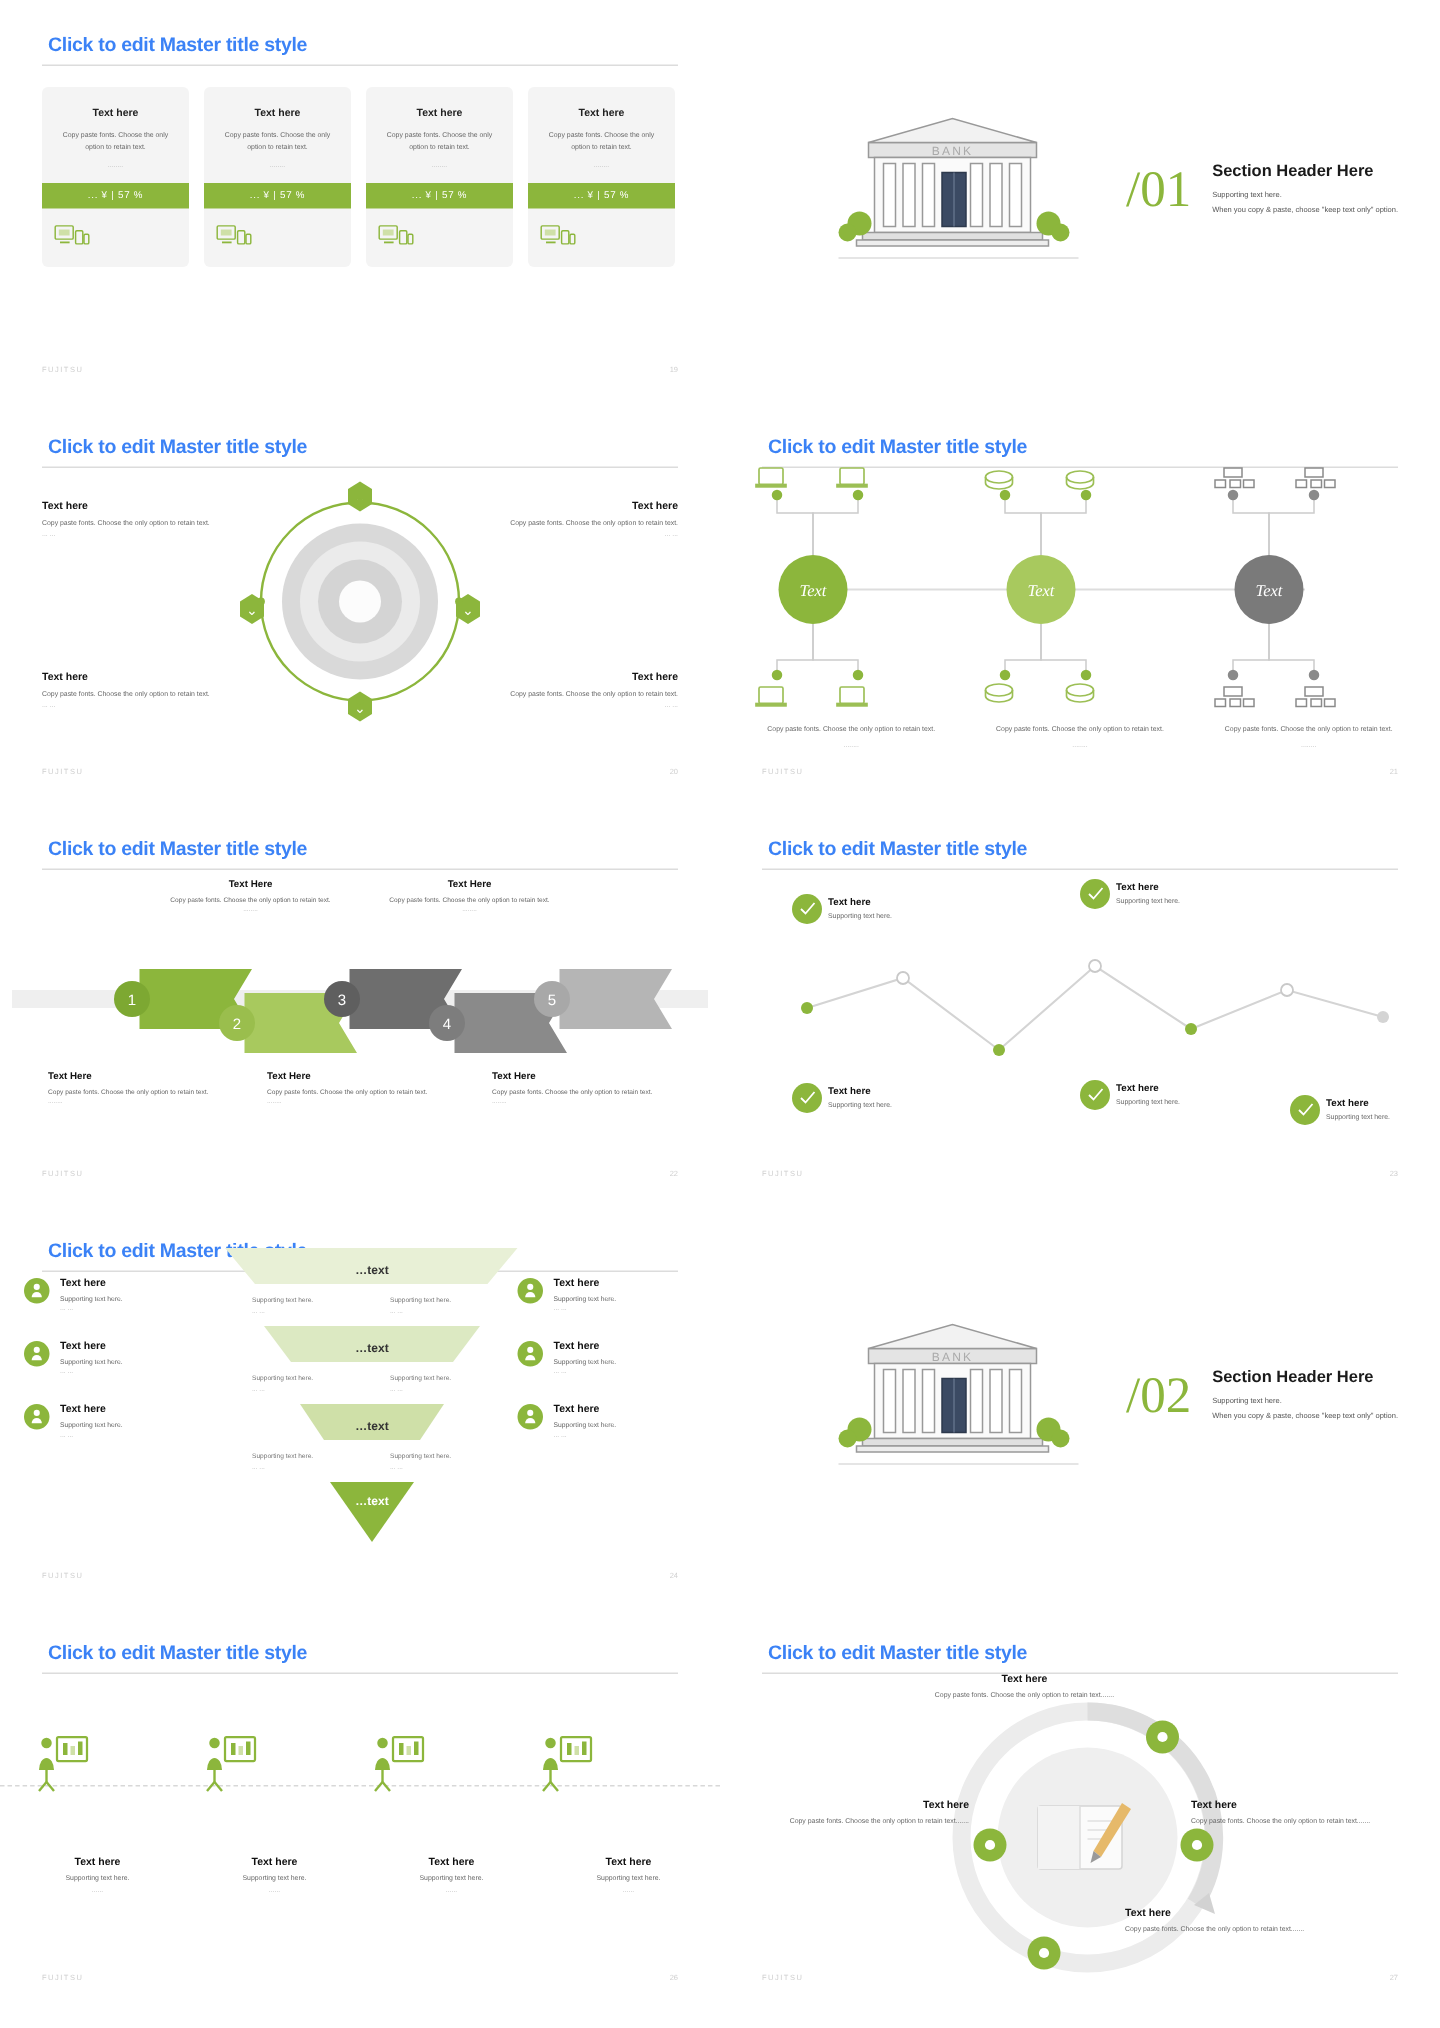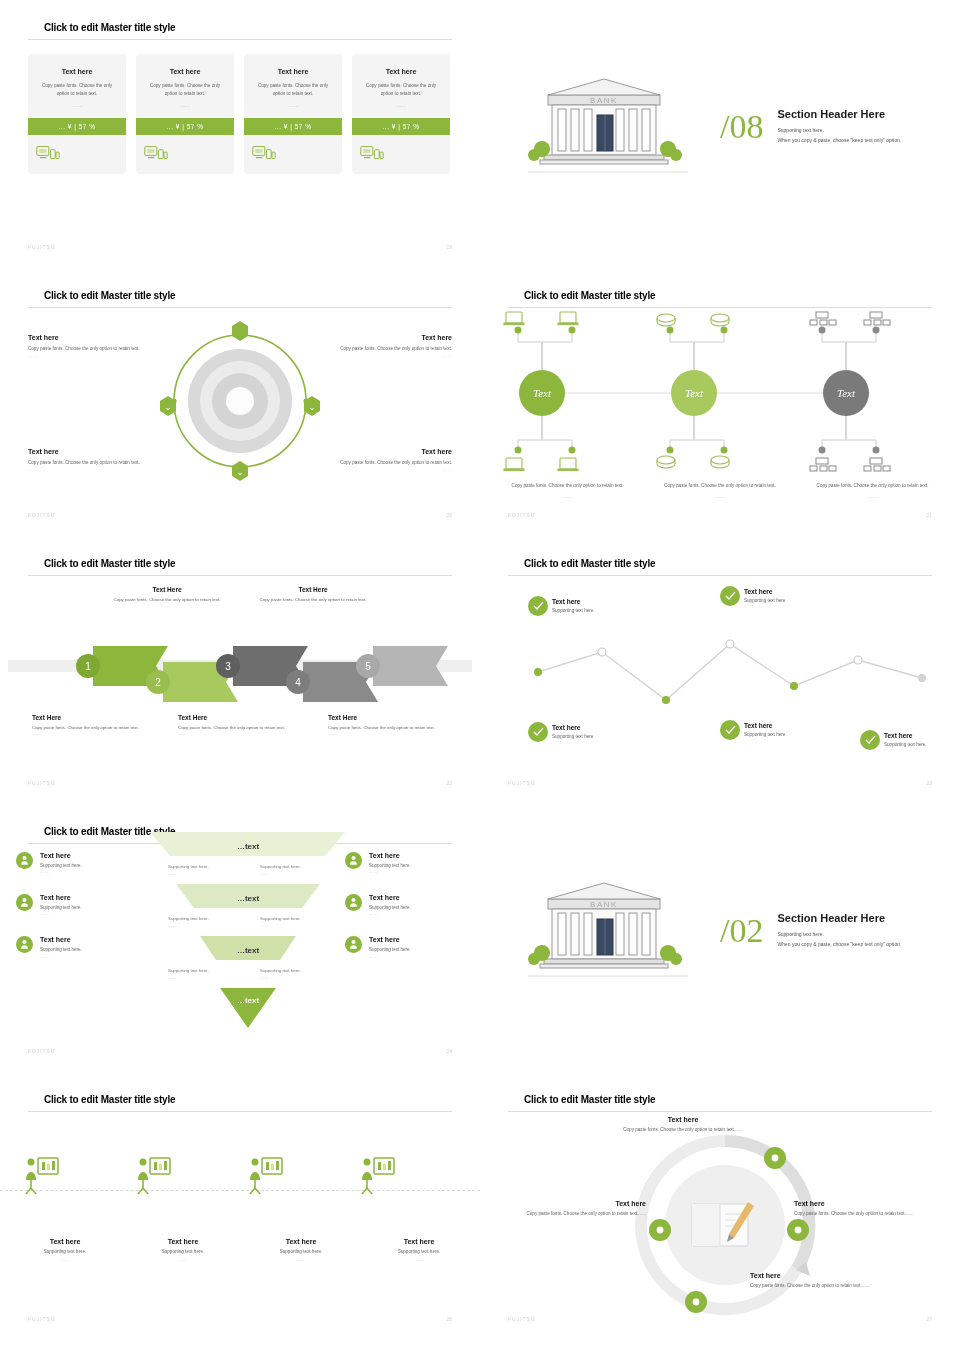--- a/index.html
+++ b/index.html
@@ -19,25 +19,25 @@
     grid-template-columns: 480px 480px;
     grid-template-rows: repeat(5, 268px);
     row-gap: 0;
   }
   .slide {
     position: relative;
     width: 480px; height: 268px;
     padding: 22px 28px 10px 28px;
   }
   .slide-title {
-    font-size: 10px;
+    font-size: 13px;
     font-weight: bold;
-    color: #000000;
+    color: #3b82f6;
     letter-spacing: -0.2px;
-    margin: 0 0 6px 16px;
+    margin: 0 0 6px 4px;
   }
   .title-rule {
     height: 1px;
     background: #dcdcdc;
     margin-bottom: 10px;
   }
   .footer-logo {
     position: absolute;
     left: 28px; bottom: 18px;
     font-size: 5px;
@@ -68,21 +68,21 @@
     background: #8cb63c;
     color: #fff;
     font-size: 6.5px;
     padding: 5px 0;
     letter-spacing: 0.5px;
   }
   .card-icon { padding: 9px 0 12px 0; }
   .card-icon svg { width: 24px; height: 18px; }
 
   
-  .section-wrap { display: flex; align-items: center; height: 210px; padding-left: 10px; }
+  .section-wrap { display: flex; align-items: center; height: 210px; padding-left: 10px; justify-content: flex-end; }
   .bank-illus { width: 180px; flex: none; }
   .section-num {
     font-size: 34px;
     color: #8cb63c;
     font-weight: normal;
     margin: 0 14px 0 22px;
     font-family: "Liberation Serif", serif;
   }
   .section-txt h3 { font-size: 11px; margin: 0 0 6px 0; color: #1a1a1a; }
   .section-txt p { font-size: 5px; color: #555; margin: 2px 0; line-height: 1.6; }
@@ -232,21 +232,21 @@
           <rect x="22" y="93" width="128" height="4" fill="#ededed" stroke="#999" stroke-width="1"></rect>
           <g fill="#8cb63c">
             <circle cx="24" cy="82" r="8"></circle>
                 <circle cx="16" cy="88" r="6"></circle>
             <circle cx="150" cy="82" r="8"></circle>
                 <circle cx="158" cy="88" r="6"></circle>
           </g>
           <line x1="10" y1="105" x2="170" y2="105" stroke="#ddd" stroke-width="1"></line>
         </svg>
       </div>
-      <div class="section-num">/08</div>
+      <div class="section-num">/01</div>
       <div class="section-txt">
         <h3>Section Header Here</h3>
         <p>Supporting text here.</p>
         <p>When you copy &amp; paste, choose "keep text only" option.</p>
       </div>
     </div>
   </div>
 
   <div class="slide circ-slide">
     <div class="slide-title">Click to edit Master title style</div>

